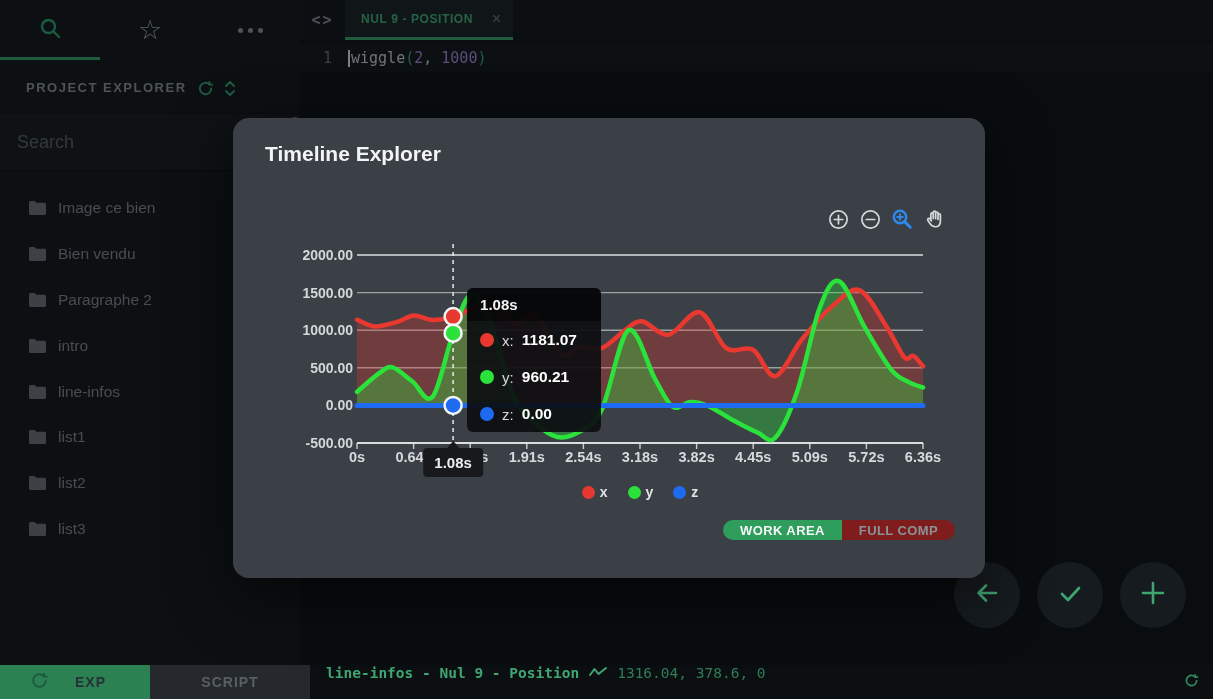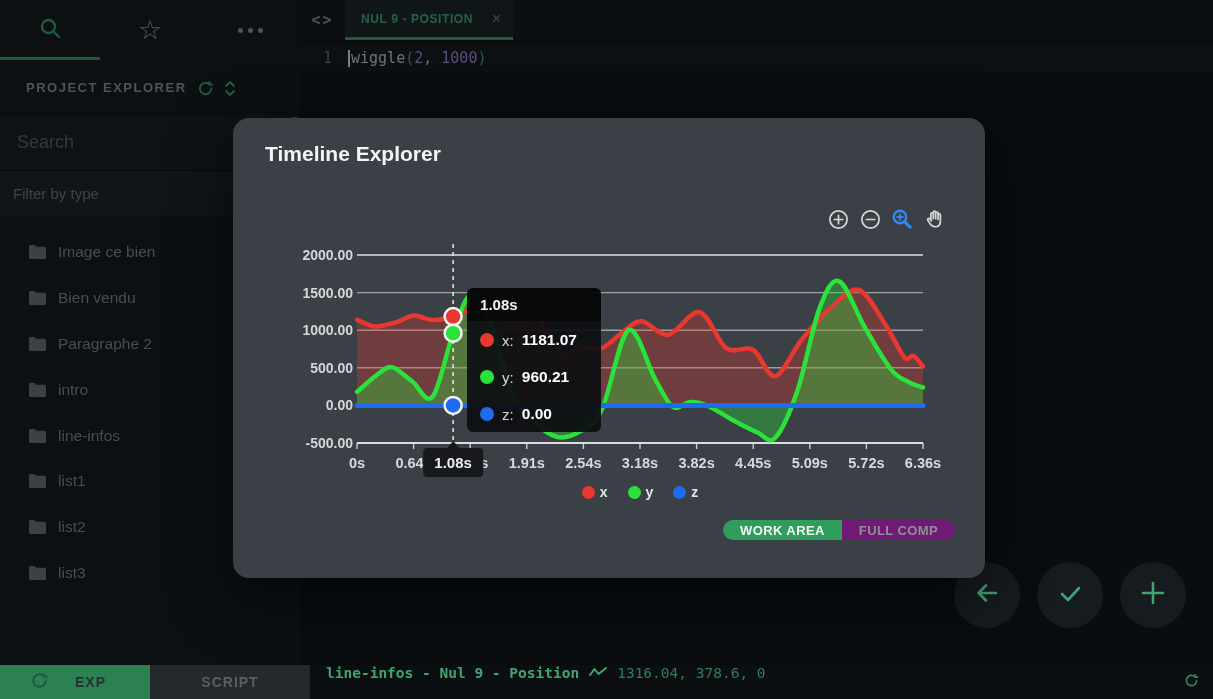--- a/index.html
+++ b/index.html
@@ -64,21 +64,21 @@
     border-radius:16px; box-shadow:0 18px 60px rgba(0,0,0,.55); z-index:70; }
   .modal-title { position:absolute; left:32px; top:24px; font-size:21px; font-weight:bold; color:#f2f4f5; }
   .chart-toolbar { position:absolute; right:40px; top:90px; display:flex; align-items:center; gap:10px; }
   .ctool { width:22px; height:22px; display:flex; align-items:center; justify-content:center; cursor:pointer; }
 
   .ylabels { position:absolute; left:34px; top:130px; width:86px; height:200px; }
   .ylabel { position:absolute; right:0; width:86px; text-align:right; font-size:14px; font-weight:bold; color:#d3d7da; }
 
   .plot { position:absolute; left:124px; top:130px; width:566px; height:200px; }
   .plot svg { overflow:visible; }
-  .xlabel { position:absolute; top:207px; transform:translateX(-50%); white-space:nowrap; font-size:14.5px; font-weight:bold; color:#d6dade; }
+  .xlabel { position:absolute; top:201px; transform:translateX(-50%); white-space:nowrap; font-size:14.5px; font-weight:bold; color:#d6dade; }
 
   .cursor-axis-label { position:absolute; top:200px; transform:translateX(-50%); background:#17191d; color:#eceef0;
     font-size:15px; font-weight:bold; padding:6px 11px; border-radius:4px; z-index:5; }
   .cursor-axis-label::before { content:""; position:absolute; top:-7px; left:50%; margin-left:-7px;
     border-left:7px solid transparent; border-right:7px solid transparent; border-bottom:8px solid #17191d; }
 
   .tooltip { position:absolute; top:40px; width:134px; background:rgba(12,14,17,.93); border-radius:6px; z-index:6; }
   .tooltip-header { padding:8px 13px; background:rgba(0,0,0,.5); border-radius:6px 6px 0 0;
     font-size:15px; font-weight:bold; color:#f1f3f4; }
   .tooltip-row { display:flex; align-items:center; gap:8px; padding:10px 13px 9px; }
@@ -87,21 +87,21 @@
   .tt-value { font-size:15.5px; font-weight:bold; color:#ffffff; }
 
   .legend { position:absolute; left:124px; top:366px; width:566px; display:flex; justify-content:center; gap:20px; }
   .legend-item { display:flex; align-items:center; gap:5px; }
   .legend-dot { width:13px; height:13px; border-radius:50%; }
   .legend-label { font-size:14px; font-weight:bold; color:#e2e5e8; }
 
   .range-toggle { position:absolute; right:30px; top:402px; display:flex; height:20px; border-radius:16px; overflow:hidden; }
   .rt-btn { display:flex; align-items:center; justify-content:center; padding:0 17px; font-size:13px; font-weight:bold; letter-spacing:.4px; cursor:pointer; }
   .rt-active { background:#2f9e5c; color:#f4f6f7; }
-  .rt-inactive { background:#701a75; color:#8b9197; }
+  .rt-inactive { background:#7f1d1d; color:#8b9197; }
 </style>
 </head>
 <body>
 
 <div class="app">
 
   <div class="sidebar">
     <div class="side-tabs">
       <div class="side-tab">
         <span>
@@ -135,23 +135,20 @@
       <span>
         <svg width="12" height="17" viewBox="0 0 12 17">
             <path d="M2 6l4-4 4 4" fill="none" stroke="#36a269" stroke-width="1.9" stroke-linecap="round" stroke-linejoin="round"></path>
             <path d="M2 11l4 4 4-4" fill="none" stroke="#36a269" stroke-width="1.9" stroke-linecap="round" stroke-linejoin="round"></path>
           </svg>
       </span>
     </div>
 
     <div class="search-row">
       <span class="search-ph">Search</span>
-    </div>
-    <div class="filter-row">
-      <span class="filter-label">Filter by type</span>
     </div>
 
     <div class="folder-list" id="folder-list">
         <div class="folder-item"><span><svg width="19" height="15" viewBox="0 0 19 15">
               <path d="M1 2.4c0-.8.6-1.4 1.4-1.4h4.2l1.6 1.8h8.4c.8 0 1.4.6 1.4 1.4v9.4c0 .8-.6 1.4-1.4 1.4H2.4c-.8 0-1.4-.6-1.4-1.4z" fill="#6d7277"></path>
             </svg></span><span>Image ce bien</span></div>
         <div class="folder-item"><span><svg width="19" height="15" viewBox="0 0 19 15">
               <path d="M1 2.4c0-.8.6-1.4 1.4-1.4h4.2l1.6 1.8h8.4c.8 0 1.4.6 1.4 1.4v9.4c0 .8-.6 1.4-1.4 1.4H2.4c-.8 0-1.4-.6-1.4-1.4z" fill="#6d7277"></path>
             </svg></span><span>Bien vendu</span></div>
         <div class="folder-item"><span><svg width="19" height="15" viewBox="0 0 19 15">

